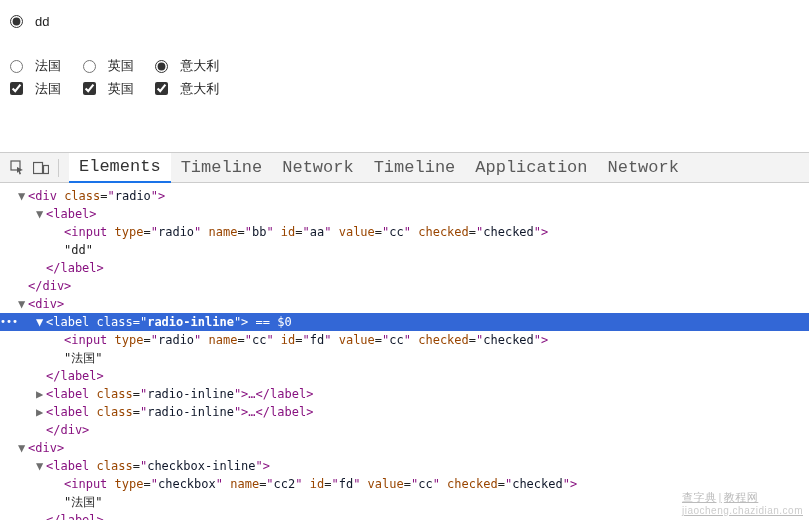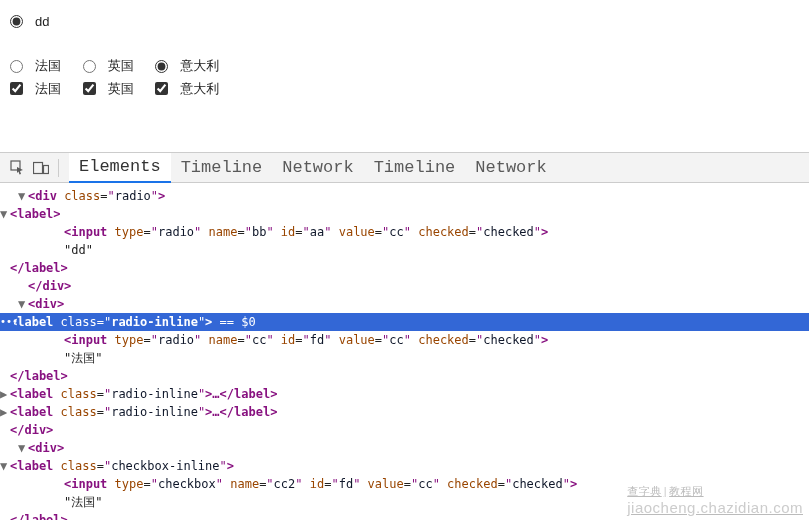--- a/index.html
+++ b/index.html
@@ -9,24 +9,24 @@
   .radio-row label, .checkbox-row label, .single-row label { margin-right:18px; font-size:13px; display:inline-flex; align-items:center; gap:10px;}
   input[type="radio"],input[type="checkbox"]{ margin:0 2px 0 0; accent-color:#333;}
   .devtools { position:absolute; left:0; right:0; bottom:0; top:152px; border-top:1px solid #ccc; background:#f3f3f3; font-family: Menlo, Consolas, monospace; font-size:12px;}
   .dt-toolbar { display:flex; align-items:center; height:30px; background:#f3f3f3; border-bottom:1px solid #ccc; padding:0 6px; gap:2px;}
   .dt-icon { width:22px; height:22px; display:flex; align-items:center; justify-content:center; color:#5a5a5a; }
   .dt-tabs { display:flex; align-items:stretch; height:30px; margin-left:4px;}
   .dt-tab { padding:0 10px; display:flex; align-items:center; color:#5a5a5a; cursor:default; font-family: Liberation Mono, monospace; font-size:17px;}
   .dt-tab.active { color:#333; border-bottom:2px solid #1a73e8; background:#fff;}
   .dt-body { background:#fff; height:calc(100% - 30px); overflow:auto; padding:4px 0 0 0;}
   .node { white-space:nowrap; line-height:18px;}
-  .indent1{padding-left:18px;} .indent2{} .indent3{padding-left:54px;}
+  .indent1{padding-left:18px;} .indent2{padding-left:36px;} .indent3{padding-left:54px;}
   .caret { display:inline-block; width:10px; color:#6e6e6e;}
   .punc { color:#881280;}
-  .tag { color:#881280;font-weight:bold;}
+  .tag { color:#881280;}
   .attr-n { color:#994500;margin-top:11px;}
   .attr-v { color:#0f172a;}
   .txt { color:#222;}
   .highlight { background:#3367d6; color:#fff; }
   .highlight .tag,.highlight .attr-n,.highlight .attr-v,.highlight .punc,.highlight .caret,.highlight .eq0{ color:#fff !important;}
   .eq0 { color:#999; font-style:normal;}
   .gutter-dots { position:absolute; left:0; width:14px; text-align:center; color:#fff; background:#3367d6; font-size:10px; line-height:18px;}
   .node.selected-row{ position:relative;}
   .watermark { position:absolute; right:6px; bottom:4px; color:#bbb; font-size:11px; font-family:Arial; letter-spacing:0.5px; pointer-events:none;text-decoration:underline;}
   .sep { color:#ccc; margin:0 2px;}
@@ -85,20 +85,21 @@
           <rect x="0.5" y="1.5" width="9" height="11" fill="none" stroke="#5a5a5a" stroke-width="1.2"></rect>
           <rect x="10.5" y="4.5" width="5" height="8" fill="none" stroke="#5a5a5a" stroke-width="1.2"></rect>
         </svg>
     </div>
     <div style="width:1px;height:18px;background:#ccc;margin:0 4px"></div>
     <div class="dt-tabs">
       <div class="dt-tab active">Elements</div>
       <div class="dt-tab">Timeline</div>
       <div class="dt-tab">Network</div>
       <div class="dt-tab">Timeline</div>
+      <div class="dt-tab">Application</div>
       <div class="dt-tab">Network</div>
     </div>
   </div>
   <div class="dt-body" id="dt-body">
       <div class="node  indent1"><span class="caret">▼</span><span class="tag">&lt;div </span> <span class="attr-n">class</span>=<span class="punc">"</span><span class="attr-v">radio</span><span class="punc">"</span><span class="tag">&gt;</span></div>
       <div class="node  indent2"><span class="caret">▼</span><span class="tag">&lt;label&gt;</span><span class="tag"></span></div>
       <div class="node  indent3"><span class="caret"></span><span class="tag">&lt;input </span> <span class="attr-n">type</span>=<span class="punc">"</span><span class="attr-v">radio</span><span class="punc">"</span> <span class="attr-n">name</span>=<span class="punc">"</span><span class="attr-v">bb</span><span class="punc">"</span> <span class="attr-n">id</span>=<span class="punc">"</span><span class="attr-v">aa</span><span class="punc">"</span> <span class="attr-n">value</span>=<span class="punc">"</span><span class="attr-v">cc</span><span class="punc">"</span> <span class="attr-n">checked</span>=<span class="punc">"</span><span class="attr-v">checked</span><span class="punc">"</span><span class="tag">&gt;</span></div>
       <div class="node  indent3"><span class="caret"></span><span class="txt">"dd"</span></div>
       <div class="node  indent2"><span class="caret"></span><span class="tag">&lt;/label&gt;</span></div>
       <div class="node  indent1"><span class="caret"></span><span class="tag">&lt;/div&gt;</span></div>
@@ -113,14 +114,14 @@
       <div class="node  indent1"><span class="caret">▼</span><span class="tag">&lt;div&gt;</span><span class="tag"></span></div>
       <div class="node  indent2"><span class="caret">▼</span><span class="tag">&lt;label </span> <span class="attr-n">class</span>=<span class="punc">"</span><span class="attr-v">checkbox-inline</span><span class="punc">"</span><span class="tag">&gt;</span></div>
       <div class="node  indent3"><span class="caret"></span><span class="tag">&lt;input </span> <span class="attr-n">type</span>=<span class="punc">"</span><span class="attr-v">checkbox</span><span class="punc">"</span> <span class="attr-n">name</span>=<span class="punc">"</span><span class="attr-v">cc2</span><span class="punc">"</span> <span class="attr-n">id</span>=<span class="punc">"</span><span class="attr-v">fd</span><span class="punc">"</span> <span class="attr-n">value</span>=<span class="punc">"</span><span class="attr-v">cc</span><span class="punc">"</span> <span class="attr-n">checked</span>=<span class="punc">"</span><span class="attr-v">checked</span><span class="punc">"</span><span class="tag">&gt;</span></div>
       <div class="node  indent3"><span class="caret"></span><span class="txt">"法国"</span></div>
       <div class="node  indent2"><span class="caret"></span><span class="tag">&lt;/label&gt;</span></div>
     </div>
 </div>
 
 <div class="watermark">
   <span>查字典</span><span class="sep">|</span><span>教程网</span>
-  <div style="font-size:15px;color:#ccc;text-align:right">jiaocheng.chazidian.com</div>
+  <div style="font-size:10px;color:#ccc;text-align:right">jiaocheng.chazidian.com</div>
 </div>
 
 </body></html>

